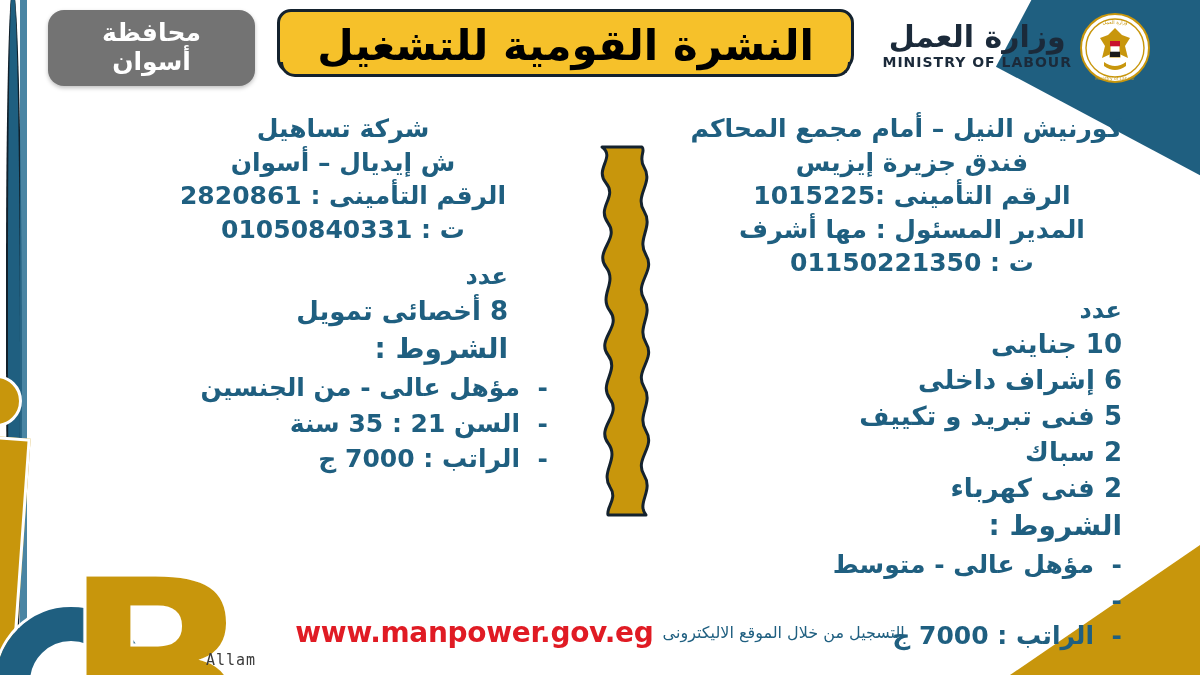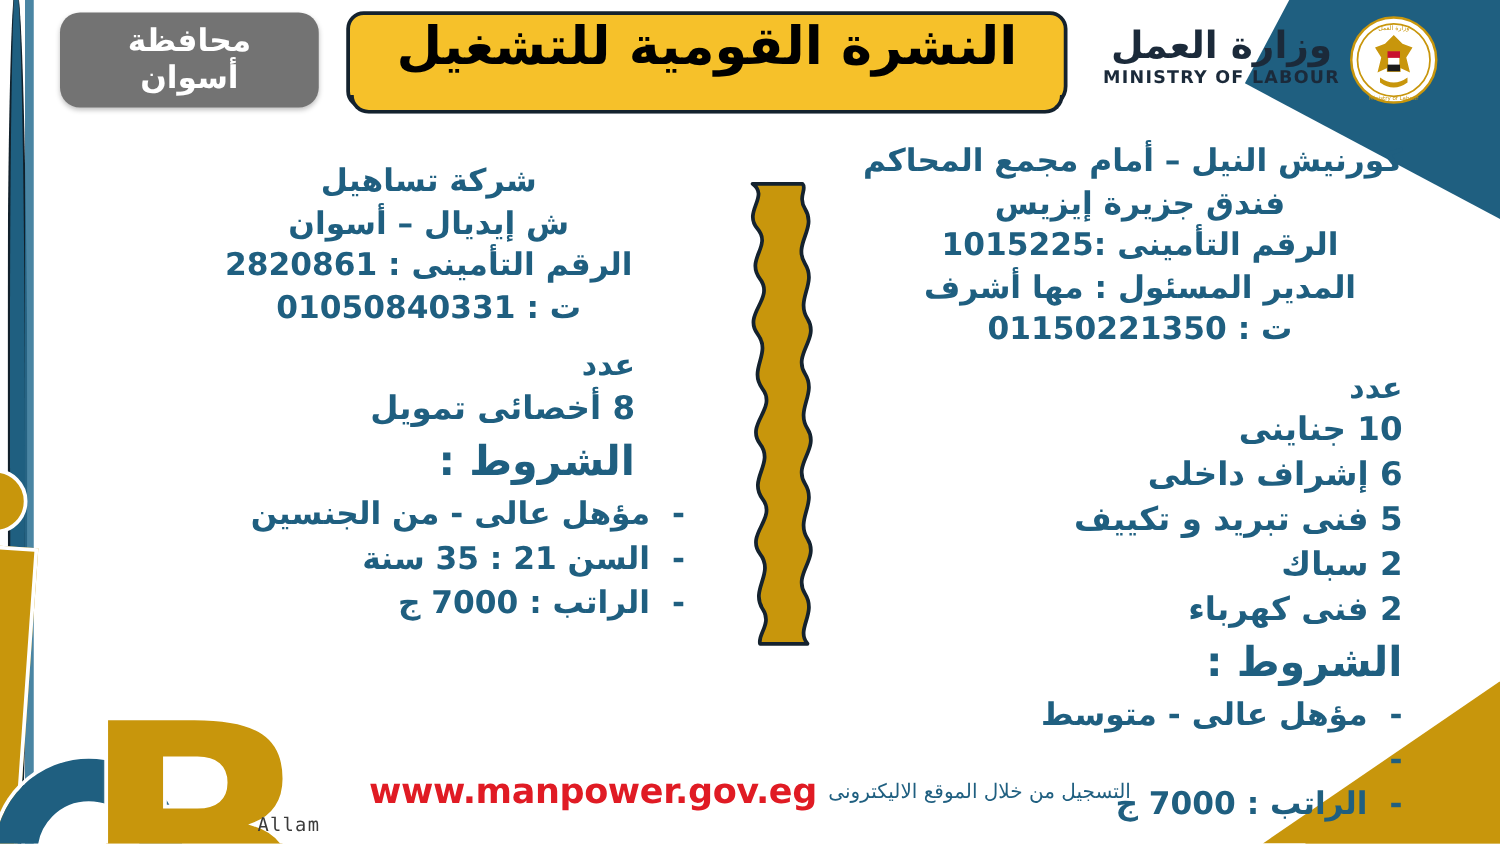--- a/index.html
+++ b/index.html
@@ -100,25 +100,25 @@
     background:#737373; color:#ffffff;
     border-radius:16px;
     display:flex; flex-direction:column;
     align-items:center; justify-content:center;
     direction:rtl; line-height:1.15;
     box-shadow:0 2px 4px rgba(0,0,0,.25);
   }
   .gov-badge span { font-size:25px; font-weight:bold; }
   .title-banner {
     position:absolute; left:277px; top:9px;
-    width:577px; height:78px;
+    width:577px; height:64px;
     background:#F6C12A;
     border:3px solid #14222e;
     border-radius:14px 14px 18px 14px;
-    display:flex; align-items:flex-start; justify-content:center;
+    display:flex; align-items:flex-end; justify-content:center;
     direction:rtl;
   }
   .title-banner::after{
     content:""; position:absolute; left:0; right:0; bottom:-7px; height:12px;
     background:#F6C12A; border-bottom:3px solid #14222e;
     border-left:3px solid #14222e; border-right:3px solid #14222e;
     border-radius:0 0 16px 16px;
   }
   .title-banner span {
     font-size:42px; font-weight:bold; color:#000000;
@@ -140,28 +140,28 @@
 
   
   .divider { position:absolute; left:580px; top:143px; z-index:4; }
 
   
   .col {
     position:absolute; direction:rtl; color:#1F5F80;
     font-weight:bold; z-index:5;
   }
   .col-right { right:78px; top:112px; width:420px; text-align:center; }
-  .col-left  { left:118px; top:112px; width:450px; text-align:center;margin-top:16px; }
+  .col-left  { left:118px; top:112px; width:450px; text-align:center; }
 
   .company-block div { font-size:25px; line-height:1.34; white-space:nowrap; }
 
   .jobs-block { margin-top:14px; text-align:right; }
   .jobs-block .count-hdr { font-size:24px; line-height:1.4; }
   .jobs-block .job { font-size:26px; line-height:1.38; }
-  .jobs-block .cond-hdr { font-size:33px; line-height:1.45; }
+  .jobs-block .cond-hdr { font-size:28px; line-height:1.45; }
 
   .cond-list { text-align:right; }
   .cond-list .cond-row {
     display:flex; flex-direction:row; justify-content:flex-start;
     gap:18px; font-size:25px; line-height:1.42;
   }
   .cond-list .dash { width:10px; flex:0 0 auto; }
 
   
   .col-right .jobs-block { padding-right:0; }

